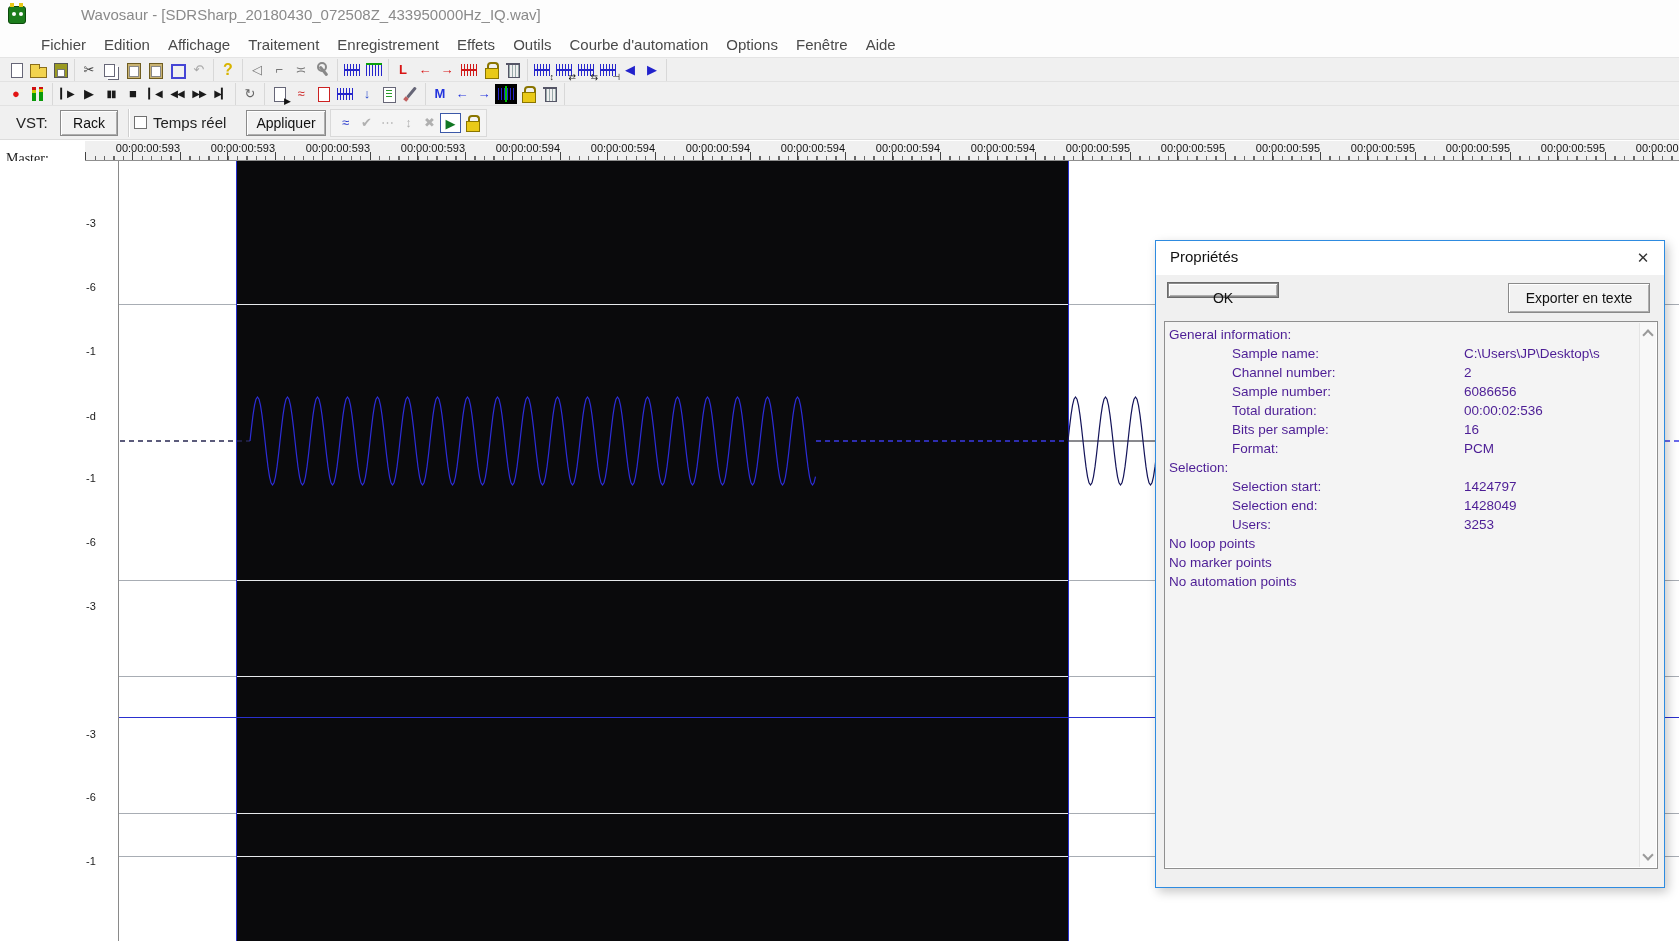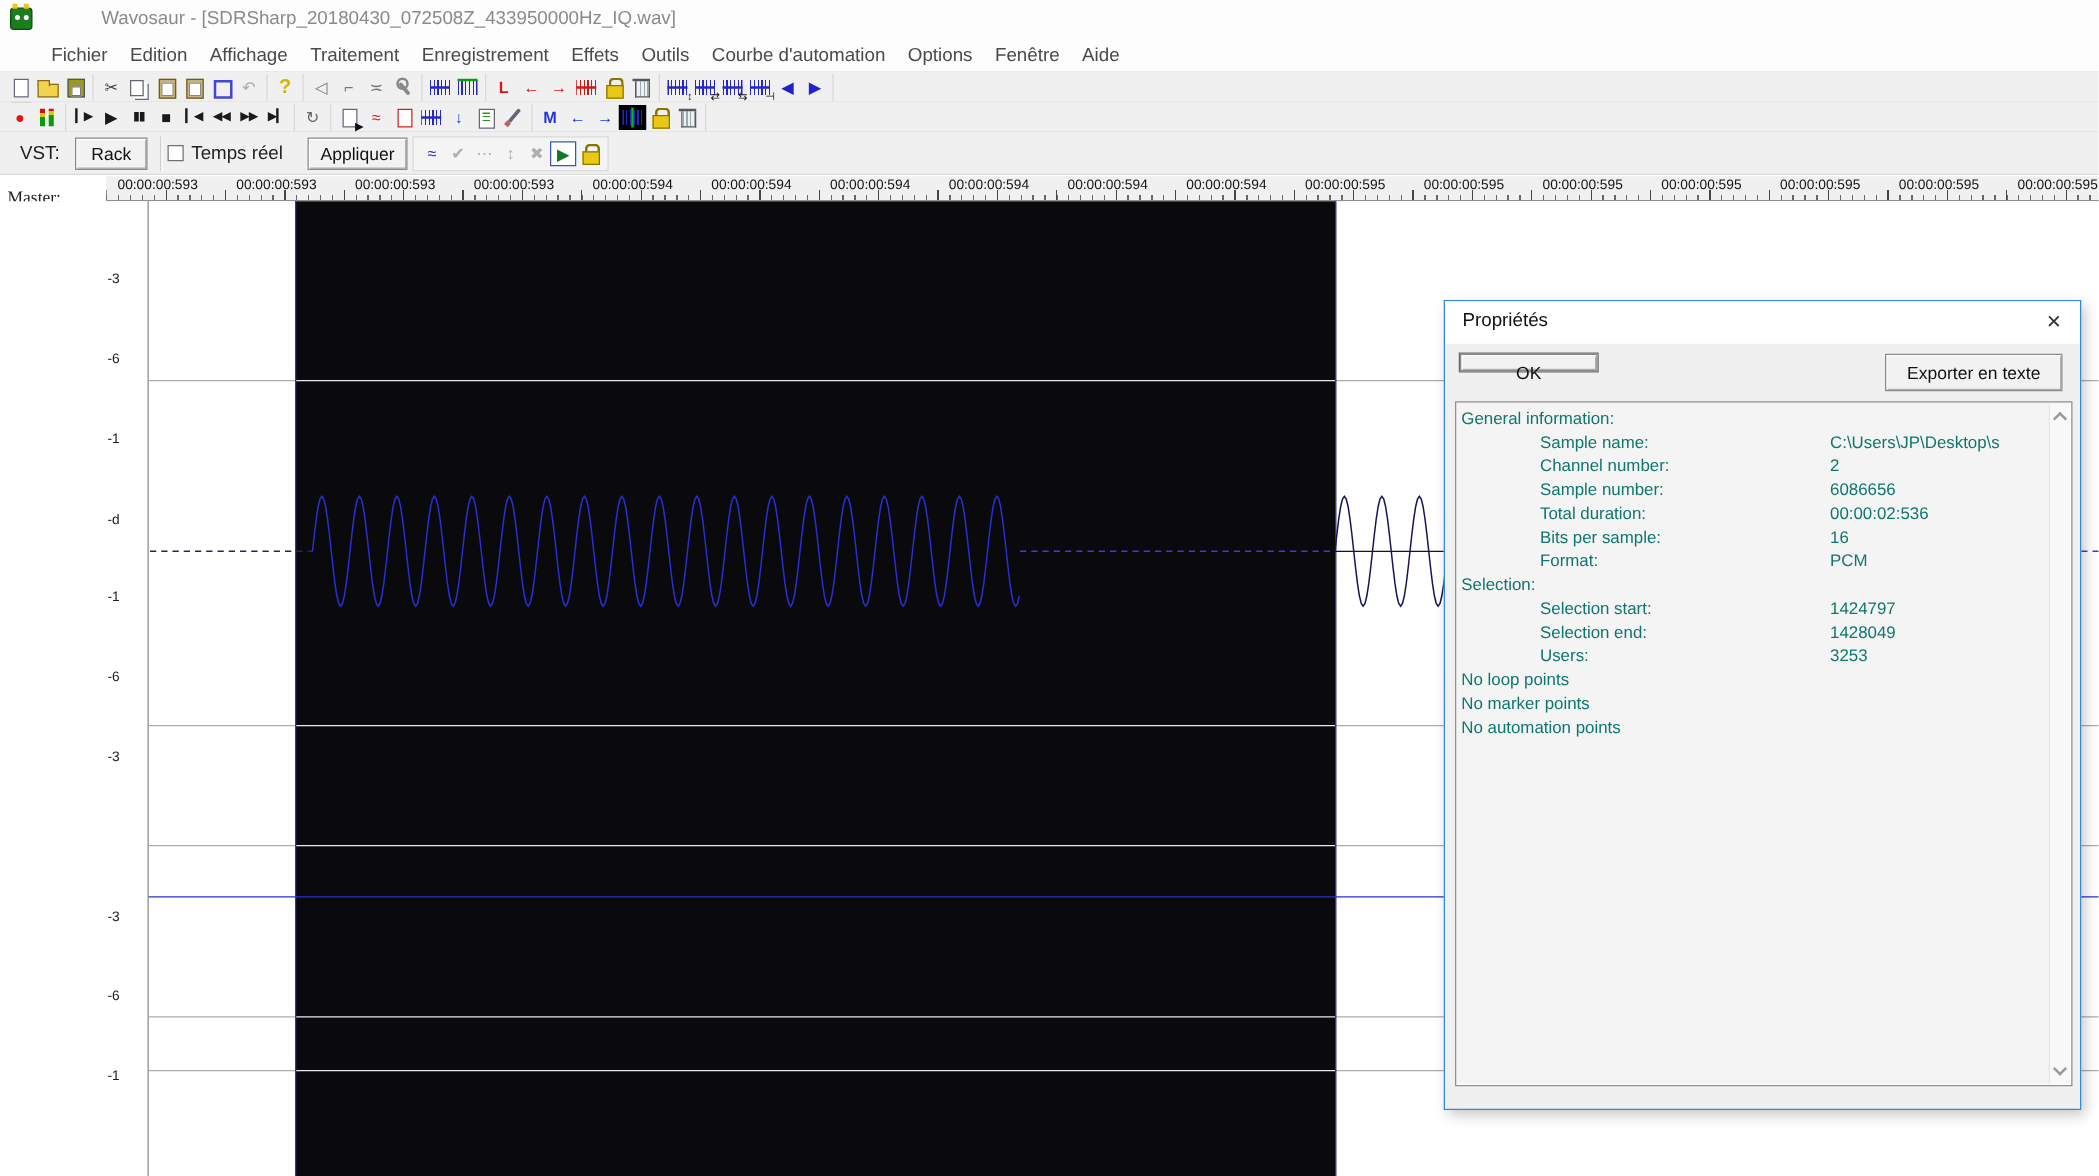--- a/index.html
+++ b/index.html
@@ -68,21 +68,21 @@
   #btn-apply { left:246px; top:4px; width:80px; height:26px; line-height:24px; }
   .vst-sep { position:absolute; left:128px; top:3px; width:1px; height:28px; background:#cfcfcf; box-shadow:1px 0 0 #fff; }
   .checkbox { position:absolute; left:134px; top:10px; width:13px; height:13px; background:#fff; border:1px solid #707070; }
   .check-label { position:absolute; left:153px; top:8px; font-size:15px; color:#222; }
   .auto-toolbar { position:absolute; left:330px; top:3px; height:28px; display:flex; align-items:center; background:#f4f4f4; border:1px solid #d9d9d9; padding:0 4px; }
   .auto-toolbar .tbi { width:21px; }
 
   
   .ruler { position:absolute; left:85px; top:141px; width:1594px; height:20px; background:#f0f0f0; border-bottom:1px solid #8f8f8f; overflow:hidden; }
   .ruler-labels { position:absolute; left:0; top:1px; display:flex; }
-  .rlab { display:inline-block; width:95px; font-size:11px; color:#111; white-space:nowrap; padding-left:9px; }
+  .rlab { display:inline-block; width:95px; font-size:11px; color:#111; white-space:nowrap; padding-left:9px;text-align:right; }
   .ruler-ticks-minor { position:absolute; left:0; bottom:0; width:100%; height:4px;
       background:repeating-linear-gradient(to right, #666 0 1px, transparent 1px 9.5px); }
   .ruler-ticks-major { position:absolute; left:0; bottom:0; width:100%; height:8px;
       background:repeating-linear-gradient(to right, #444 0 1px, transparent 1px 47.5px); }
 
   
   .master-label { position:absolute; left:6px; top:151px; font-size:14px; color:#222;font-family:Liberation Serif, serif; }
   .m-ticks { position:absolute; left:20px; top:187px; width:8px; height:296px;
       background:repeating-linear-gradient(to bottom, #444 0 2px, transparent 2px 18.5px); }
   .m-track { position:absolute; left:39px; top:185px; width:4px; height:302px; background:#fff; border:1px solid #9a9a9a; box-shadow:inset 1px 1px 1px #ccc; }
@@ -103,21 +103,21 @@
 
   
   .dialog { position:absolute; left:1155px; top:240px; width:510px; height:648px; background:#f0f0f0; border:1px solid #2e8be0; box-shadow:3px 4px 10px rgba(0,0,0,.22); z-index:10; }
   .dlg-titlebar { position:absolute; left:0; top:0; width:100%; height:34px; background:#fff; }
   .dlg-title { position:absolute; left:14px; top:7px; font-size:15px; color:#111; }
   .dlg-close { position:absolute; right:0; top:0; width:42px; height:34px; text-align:center; line-height:34px; font-size:15px; color:#333; cursor:default; }
   .dlg-btn-ok { left:12px; top:42px; width:110px; height:14px; line-height:28px; box-shadow:inset 1px 1px 0 #fff, inset -1px -1px 0 #aeaeae, 0 0 0 1px #6a6a6a; }
   .dlg-btn-export { right:14px; top:42px; width:142px; height:30px; line-height:28px; }
   .dlg-box { position:absolute; left:8px; top:80px; width:494px; height:548px; background:#f4f4f4; border:1px solid #8f8f8f; box-shadow:inset -1px -1px 0 #fff; }
   .dlg-rows { position:absolute; left:4px; top:5px; right:22px; }
-  .prow { position:relative; height:19px; font-size:13.5px; color:#0f766e; white-space:nowrap; }
+  .prow { position:relative; height:19px; font-size:13.5px; color:#4c1d95; white-space:nowrap; }
   .prow .plabel { position:absolute; left:0; }
   .prow.ind .plabel { left:63px; }
   .prow .pvalue { position:absolute; left:295px; }
   .dlg-scroll { position:absolute; right:1px; top:1px; bottom:1px; width:17px; background:#f8f8f8; border-left:1px solid #e4e4e4; }
   .chev { position:absolute; left:4px; width:8px; height:8px; border-left:2px solid #9a9a9a; border-top:2px solid #9a9a9a; }
   .chev.up { top:8px; transform:rotate(45deg); }
   .chev.down { bottom:8px; transform:rotate(225deg); }
 </style>
 </head>
 <body>

